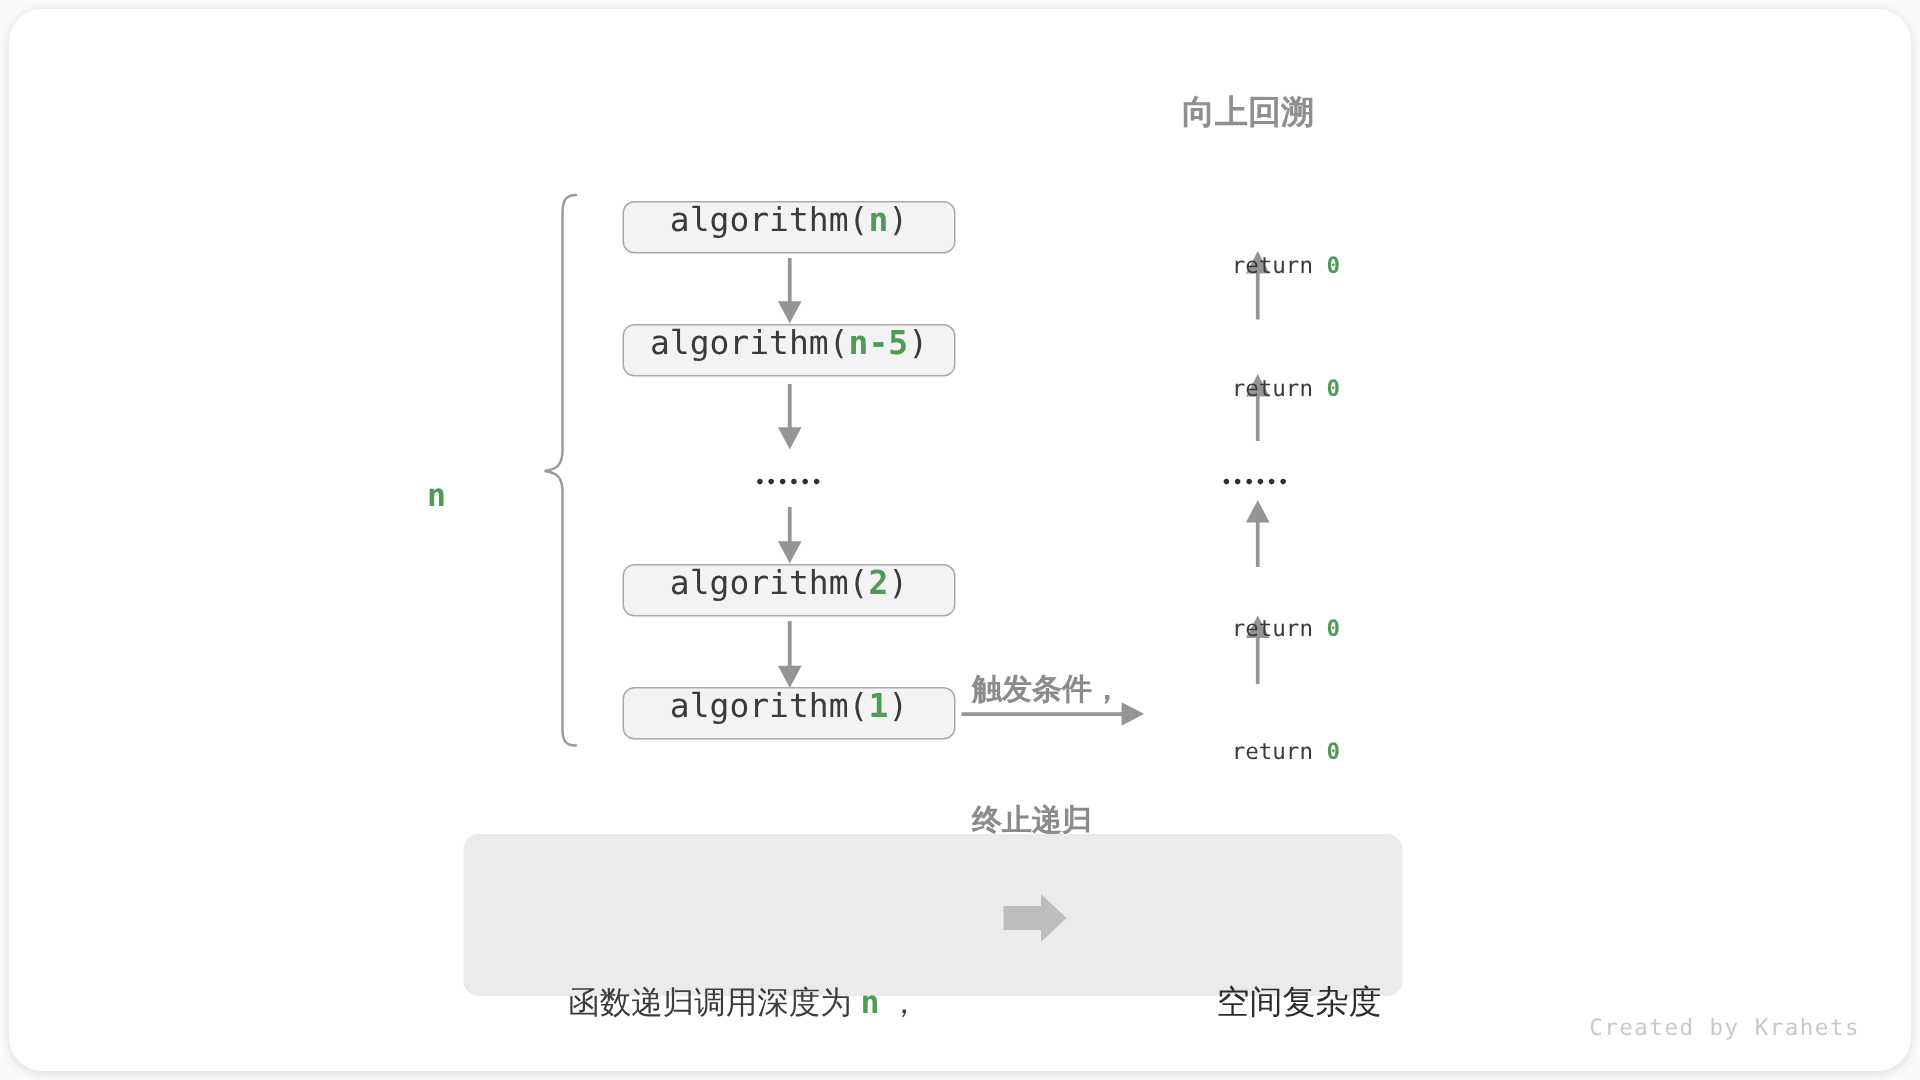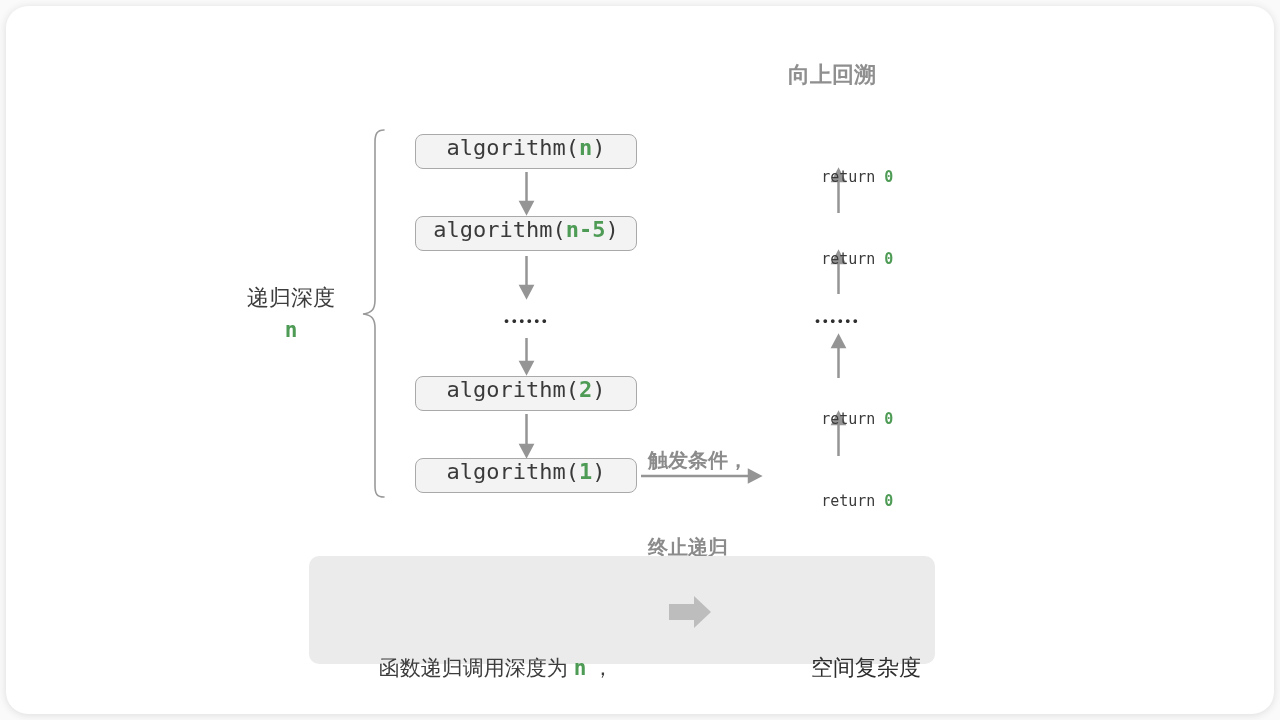--- a/index.html
+++ b/index.html
@@ -33,21 +33,20 @@
   .credit{left:1020px;top:676px;width:220px;text-align:right;font-size:15px;color:#c9c9c9;letter-spacing:1px;}
 </style>
 </head>
 <body>
 
 <div id="stage">
   <div class="card"></div>
 
   <div class="abs col-header" style="left:732px;top:60px;">向上回溯</div>
 
-  <div class="abs depth-label" style="left:221px;top:283px;">递归深度</div>
   <div class="abs depth-value mono" style="left:221px;top:318px;">n</div>
 
   <svg class="svg-overlay" viewBox="0 0 1280 720">
     <path d="M384 130 C377 130 375 134 375 142 L375 300 C375 309 372 313 363 314 C372 315 375 319 375 328 L375 486 C375 494 377 497 384 497" fill="none" stroke="#9a9a9a" stroke-width="1.6" stroke-linecap="round"></path>
     <g stroke="#959595" stroke-width="2.5" fill="#959595">
       <g>
           <line x1="526.5" y1="172" x2="526.5" y2="202"></line>
           <polygon points="526.5,213 520.7,202 532.3,202"></polygon>
         </g>
       <g>
@@ -124,13 +123,14 @@
       
     </div>
     <div class="abs block-arrow-stem"></div>
     <div class="abs block-arrow-head"></div>
     <div class="abs summary-right">
       <div class="title">空间复杂度</div>
       
     </div>
   </div>
 
+  <div class="abs credit mono">Created by Krahets</div>
 </div>
 
 </body></html>

